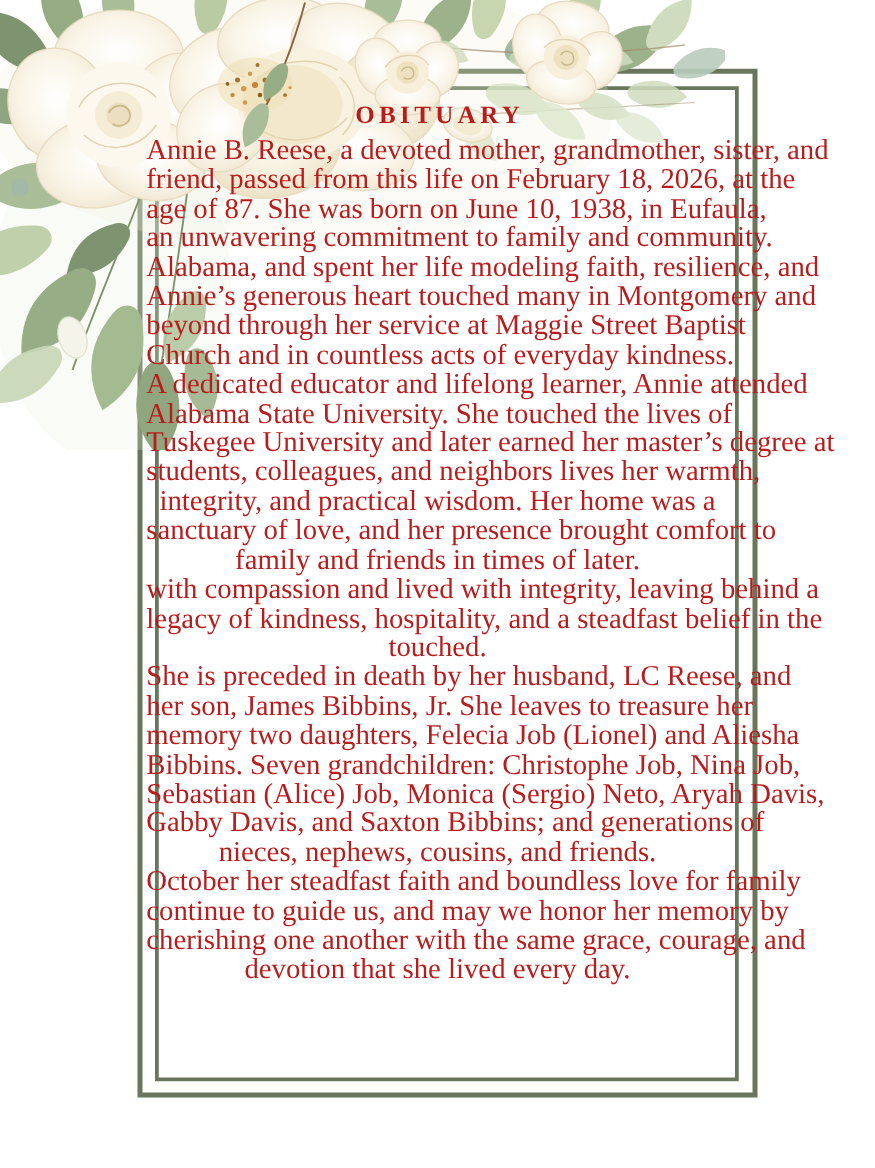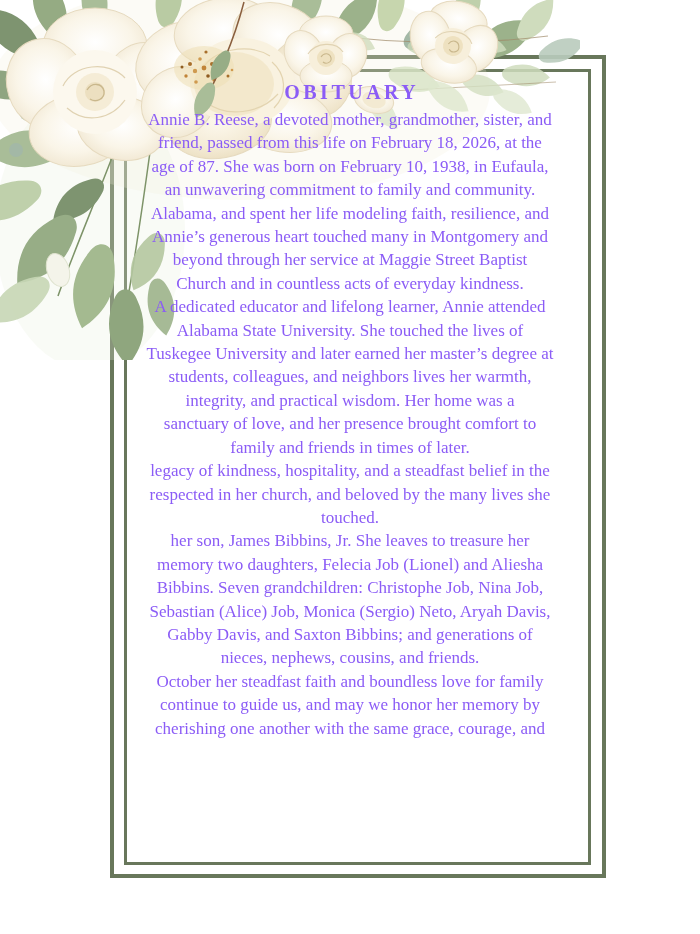--- a/index.html
+++ b/index.html
@@ -32,33 +32,33 @@
     left: 0; top: 0;
     z-index: 3;
     pointer-events: none;
   }
   .content {
     position: absolute;
     left: 117px; top: 80px;
     width: 466px;
     z-index: 5;
     text-align: center;
-    color: #8b5cf6;
+    color: #b91c1c;
   }
   .title {
     font-size: 20px;
     font-weight: bold;
     letter-spacing: 3.5px;
     padding-left: 3.5px; 
     line-height: 24px;
     margin: 0;
   }
   .body-text {
     margin-top: 4px;
-    font-size: 17px;
+    font-size: 23px;
     line-height: 23.4px;
     white-space: nowrap;
   }
   .body-text div { width: 100%; }
 </style>
 </head>
 <body>
 
 <div class="page">
 
@@ -216,41 +216,43 @@
       <use href="#lf" transform="translate(206,96) rotate(-155) scale(0.8)" fill="#a9bd98"></use>
       <use href="#lf" transform="translate(222,62) rotate(-150) scale(0.7)" fill="#97ad86"></use>
     </g>
   </svg>
 
   <div class="content">
     <h1 class="title">OBITUARY</h1>
     <div class="body-text" id="body-text">
         <div>Annie B. Reese, a devoted mother, grandmother, sister, and</div>
         <div>friend, passed from this life on February 18, 2026, at the</div>
-        <div>age of 87. She was born on February 10, 1938, in Eufaula,</div>
+        <div>age of 87. She was born on June 10, 1938, in Eufaula,</div>
         <div>an unwavering commitment to family and community.</div>
         <div>Alabama, and spent her life modeling faith, resilience, and</div>
         <div>Annie’s generous heart touched many in Montgomery and</div>
         <div>beyond through her service at Maggie Street Baptist</div>
         <div>Church and in countless acts of everyday kindness.</div>
         <div>A dedicated educator and lifelong learner, Annie attended</div>
         <div>Alabama State University. She touched the lives of</div>
         <div>Tuskegee University and later earned her master’s degree at</div>
         <div>students, colleagues, and neighbors lives her warmth,</div>
         <div>integrity, and practical wisdom. Her home was a</div>
         <div>sanctuary of love, and her presence brought comfort to</div>
         <div>family and friends in times of later.</div>
+        <div>with compassion and lived with integrity, leaving behind a</div>
         <div>legacy of kindness, hospitality, and a steadfast belief in the</div>
-        <div>respected in her church, and beloved by the many lives she</div>
         <div>touched.</div>
+        <div>She is preceded in death by her husband, LC Reese, and</div>
         <div>her son, James Bibbins, Jr. She leaves to treasure her</div>
         <div>memory two daughters, Felecia Job (Lionel) and Aliesha</div>
         <div>Bibbins. Seven grandchildren: Christophe Job, Nina Job,</div>
         <div>Sebastian (Alice) Job, Monica (Sergio) Neto, Aryah Davis,</div>
         <div>Gabby Davis, and Saxton Bibbins; and generations of</div>
         <div>nieces, nephews, cousins, and friends.</div>
         <div>October her steadfast faith and boundless love for family</div>
         <div>continue to guide us, and may we honor her memory by</div>
         <div>cherishing one another with the same grace, courage, and</div>
+        <div>devotion that she lived every day.</div>
       </div>
   </div>
 
 </div>
 
 </body></html>

